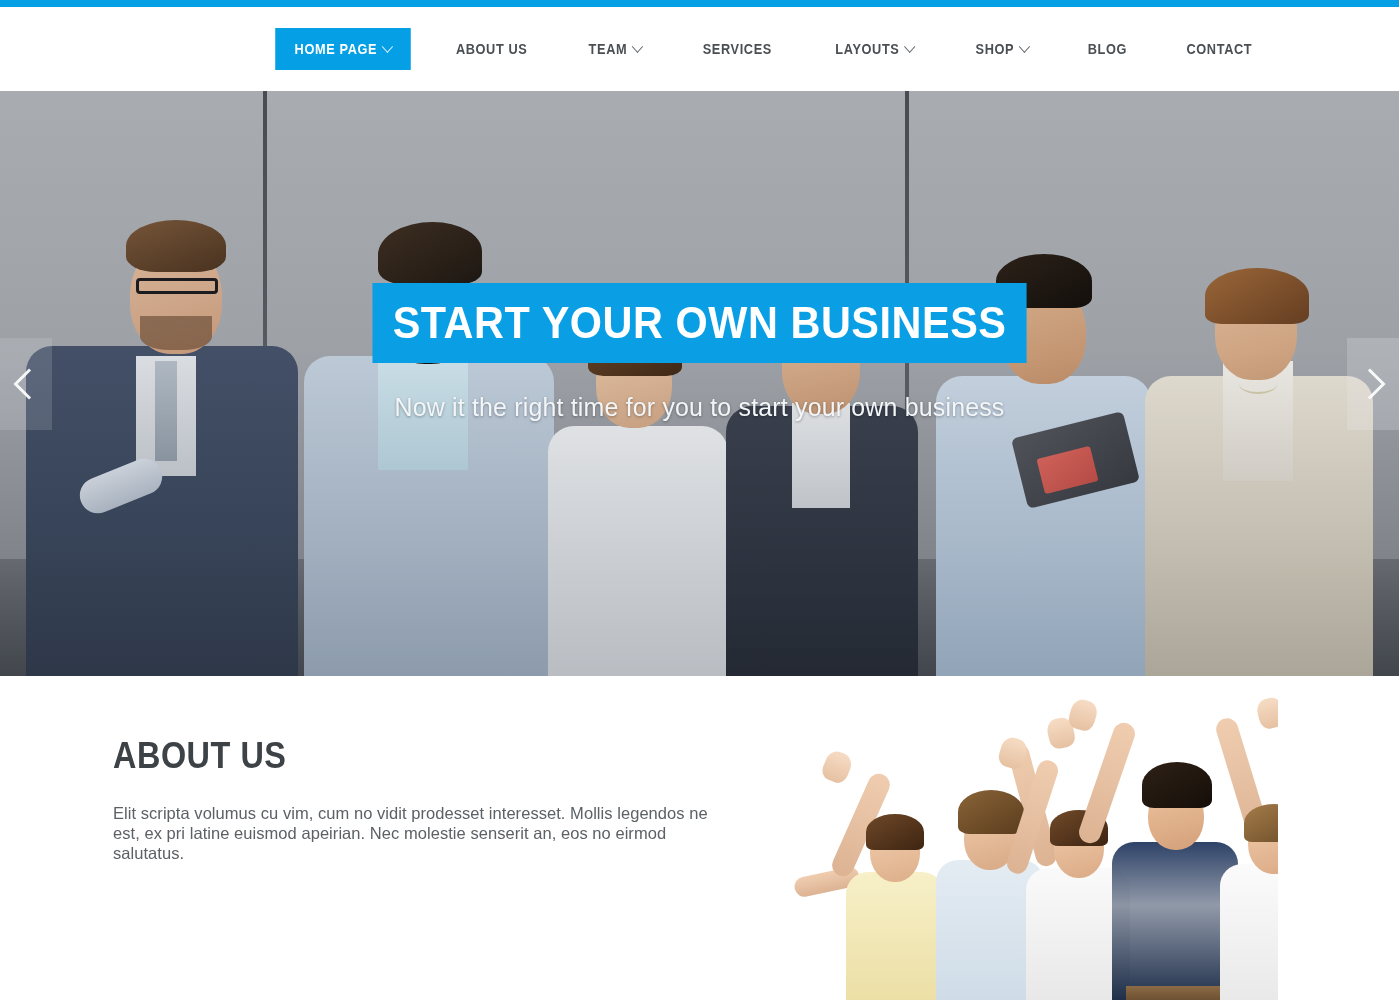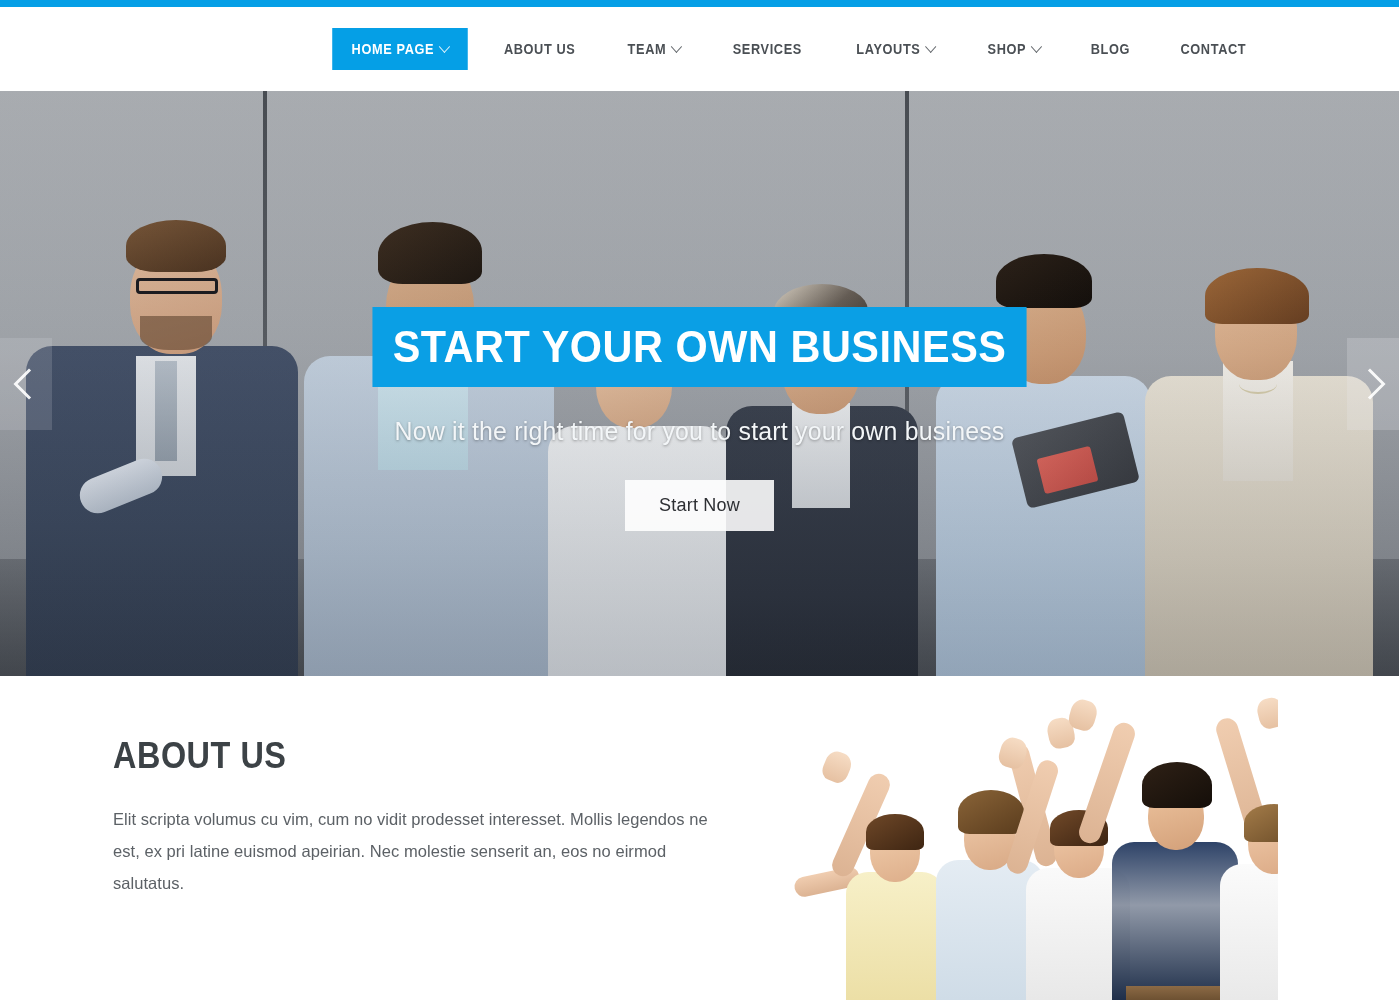--- a/index.html
+++ b/index.html
@@ -38,24 +38,24 @@
     font-style: italic;
     font-weight: 700;
     font-size: 49px;
     letter-spacing: -1px;
     color: #141414;
     line-height: 1;
     user-select: none;
   }
 
   .main-nav {
-    position: absolute; right: 126px; top: 50%;
+    position: absolute; right: 120px; top: 50%;
     transform: translateY(-50%);
     display: flex; 
-    gap: 0px;
+    gap: 9px;
   }
 
   .nav-item {
     display: flex; align-items: center; gap: 7px;
     padding: 10px 22px;
     font-size: 14.5px;
     font-weight: 700;
     letter-spacing: 0.7px;
     color: #4a4f54;
     text-transform: uppercase;
@@ -181,21 +181,21 @@
   .p6 .hairtop { position:absolute; left: 70px; bottom: 352px; width: 104px; height: 56px; background: linear-gradient(150deg,#a56c3a,#6a4021); border-radius: 54% 54% 18% 18%; }
   .p6 .necklace { position: absolute; bottom: 282px; left: 104px; width: 38px; height: 20px; border-bottom: 2.4px solid #d8cfae; border-radius: 0 0 50% 50%; }
 
   .hero-shade {
     position: absolute; inset: 0;
     background: linear-gradient(180deg, rgba(20,26,34,.10) 0%, rgba(20,26,34,.06) 45%, rgba(20,26,34,.18) 100%);
   }
 
   
   .hero-content {
-    position: absolute; left: 0; right: 0; top: 216px;
+    position: absolute; left: 0; right: 0; top: 192px;
     text-align: center;
     z-index: 6;
   }
   .hero-title {
     display: inline-block;
     background: #0a9fe5;
     color: #ffffff;
     font-size: 45px;
     font-weight: 700;
     letter-spacing: 0.6px;
@@ -262,21 +262,21 @@
     font-weight: 700;
     color: #3c4246;
     letter-spacing: .6px;
     text-transform: uppercase;
     transform: scaleX(0.9);
     transform-origin: left center;
     margin-bottom: 26px;
   }
   .about-p {
     font-size: 16.5px;
-    line-height: 32px;
+    line-height: 20px;
     color: #5c6166;
     margin-bottom: 22px;
     letter-spacing: .05px;
   }
 
   
   .about-right {
     position: absolute; left: 768px; top: 12px;
     width: 510px; height: 312px;
     overflow: hidden;
@@ -463,23 +463,20 @@
     <div class="slider-arrow prev">
       <span class="chev"></span>
     </div>
     <div class="slider-arrow next">
       <span class="chev"></span>
     </div>
 
     <div class="hero-content">
       <div class="hero-title">START YOUR OWN BUSINESS</div>
       <div class="hero-sub">Now it the right time for you to start your own business</div>
-      <div>
-        <button class="hero-btn">Start Now</button>
-      </div>
     </div>
 
   </section>
 
   <section class="about">
 
     <div class="about-left">
       <h2 class="about-title">ABOUT US</h2>
       <p class="about-p">Elit scripta volumus cu vim, cum no vidit prodesset interesset. Mollis legendos ne est, ex pri latine euismod apeirian. Nec molestie senserit an, eos no eirmod salutatus.</p>
 

